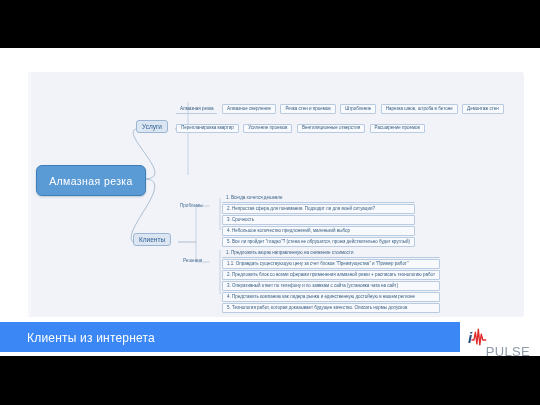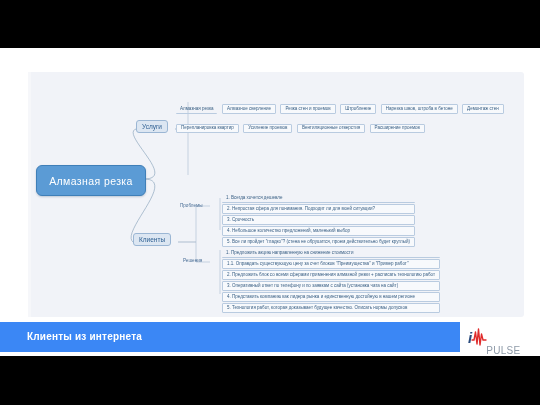--- a/index.html
+++ b/index.html
@@ -135,43 +135,43 @@
   .footer-band {
     position: absolute;
     left: 0; top: 274px;
     width: 460px; height: 30px;
     background: #3b87f5;
   }
   .footer-text {
     position: absolute;
     left: 27px; top: 283px;
     color: #ffffff;
-    font-size: 10px;
-    font-weight: bold;
+    font-size: 12px;
+    font-weight: normal;
     letter-spacing: 0.2px;
   }
   .logo {
     position: absolute;
     left: 468px; top: 275px;
     width: 62px; height: 28px;
     display: flex;
     align-items: center;
   }
   .logo-i {
     color: #2b4c7e;
     font-size: 15px;
     font-weight: bold;
     line-height: 1;
     font-style: italic;
     margin-right: 0px;
   }
   .logo-pulse-svg { margin: 0 0px 0 -1px; }
   .logo-word {
     color: #8e9aa8;
-    font-size: 10px;
+    font-size: 13px;
     letter-spacing: 0.3px;
     line-height: 1;
     margin-left: -1px;
     margin-top: 28px;
   }
 </style>
 </head>
 <body>
 
 <div class="screen">

